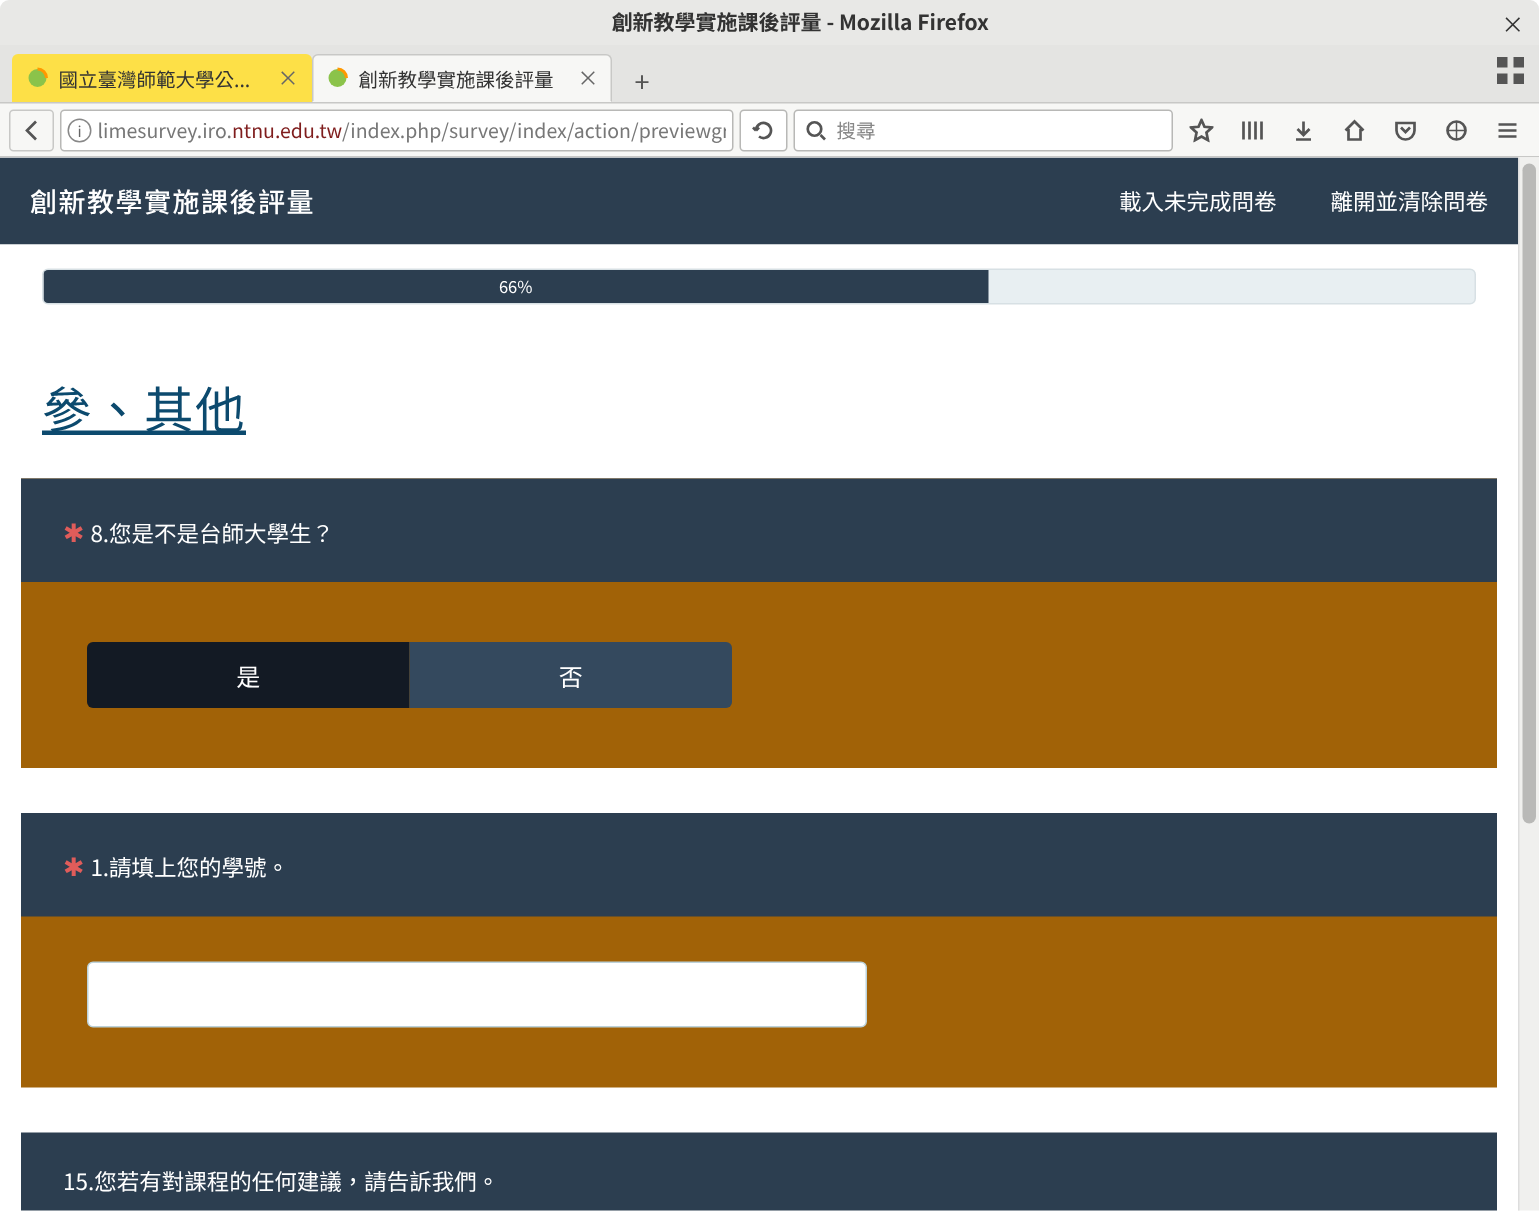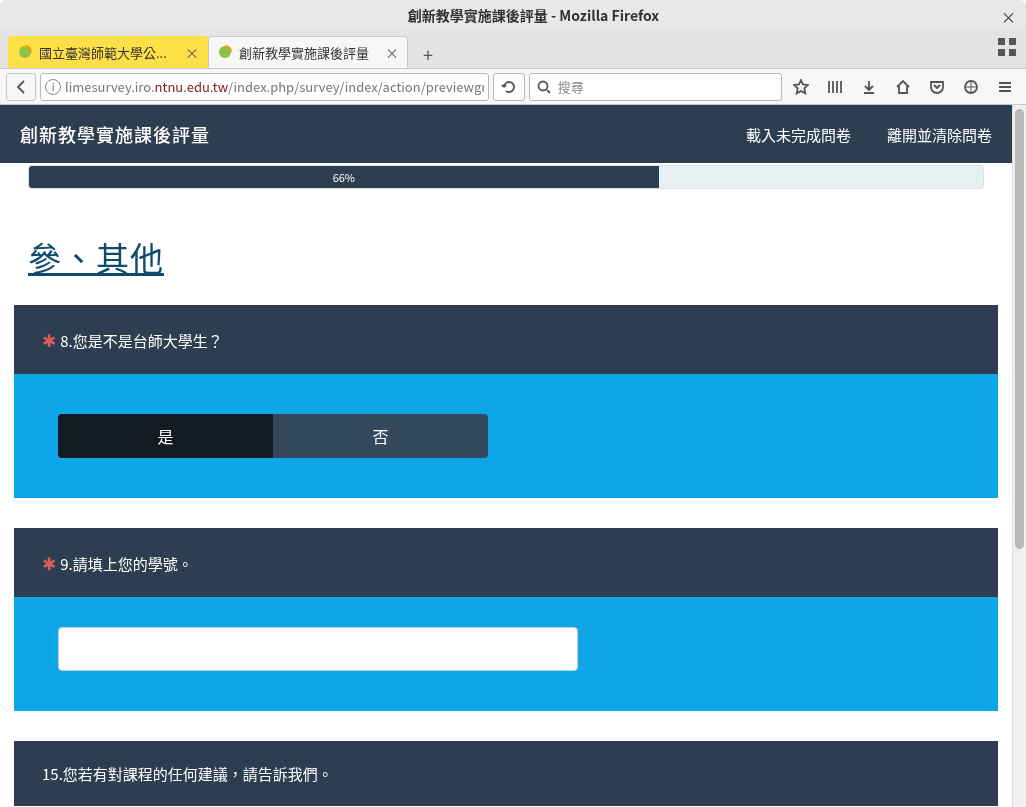--- a/index.html
+++ b/index.html
@@ -142,34 +142,34 @@
     height:58px;
     display:flex;
     align-items:center;
     padding: 0 20px;
   }
   .survey-title { font-size:18px; font-weight:500; letter-spacing:1px; }
   .hspacer { flex:1; }
   .hlink { color:#fff; font-size:15px; margin-left:36px; cursor:pointer; }
 
   
-  .progress-wrap { padding: 2px 28px 10px 28px; background:#fff; }
+  .progress-wrap { padding: 16px 28px 10px 28px; background:#fff; }
   .progress {
     height:24px; background:#e8eff2; border:1px solid #d7e0e4; border-radius:4px;
     position:relative; overflow:hidden;
   }
   .progress-fill {
     position:absolute; left:0; top:0; bottom:0; width:66%;
     background:#2c3e50; display:flex; align-items:center; justify-content:center;
     color:#fff; font-size:11px;
   }
 
   .section-title { font-size:33px; color:#0c4a6e; padding: 34px 28px 24px 28px; letter-spacing:1px;text-decoration:underline; }
 
-  .qcard { margin: 0 14px 30px 14px; background:#0ea5e9;  }
+  .qcard { margin: 0 14px 30px 14px; background:#a16207;  }
   .qheader {
     background:#2c3e50; color:#fff; padding: 22px 28px; font-size:15px;
   }
   .req { color:#e05c5a; margin-right:4px; font-size:17px; }
   .qbody { padding: 40px 44px; }
 
   .yn-group { display:flex; width:430px; }
   .yn-btn {
     flex:1; height:44px; display:flex; align-items:center; justify-content:center;
     font-size:16px; cursor:pointer; color:#fff;
@@ -322,21 +322,21 @@
       <div class="qbody">
         <div class="yn-group">
           <div class="yn-btn yn-yes">是</div>
           <div class="yn-btn yn-no">否</div>
         </div>
       </div>
     </div>
 
     <div class="qcard">
       <div class="qheader">
-        <span class="req">✱</span><span>9.請填上您的學號。</span>
+        <span class="req">✱</span><span>1.請填上您的學號。</span>
       </div>
       <div class="qbody slim">
         <input type="text" class="text-input" style="">
       </div>
     </div>
 
     <div class="qcard last">
       <div class="qheader">
         <span>15.您若有對課程的任何建議，請告訴我們。</span>
       </div>

